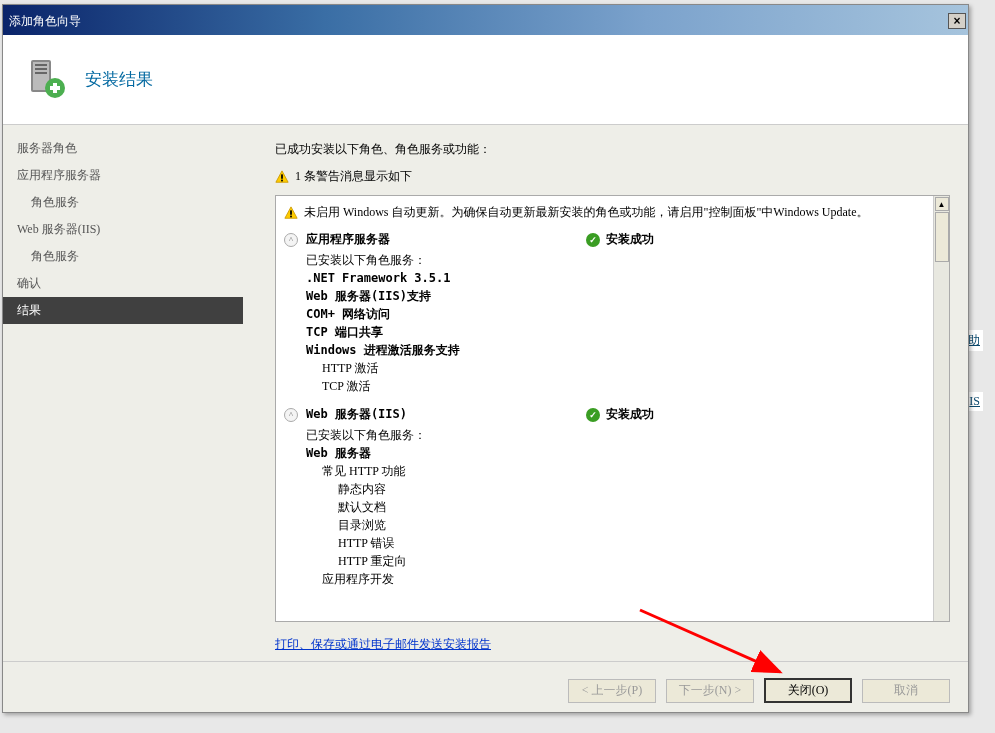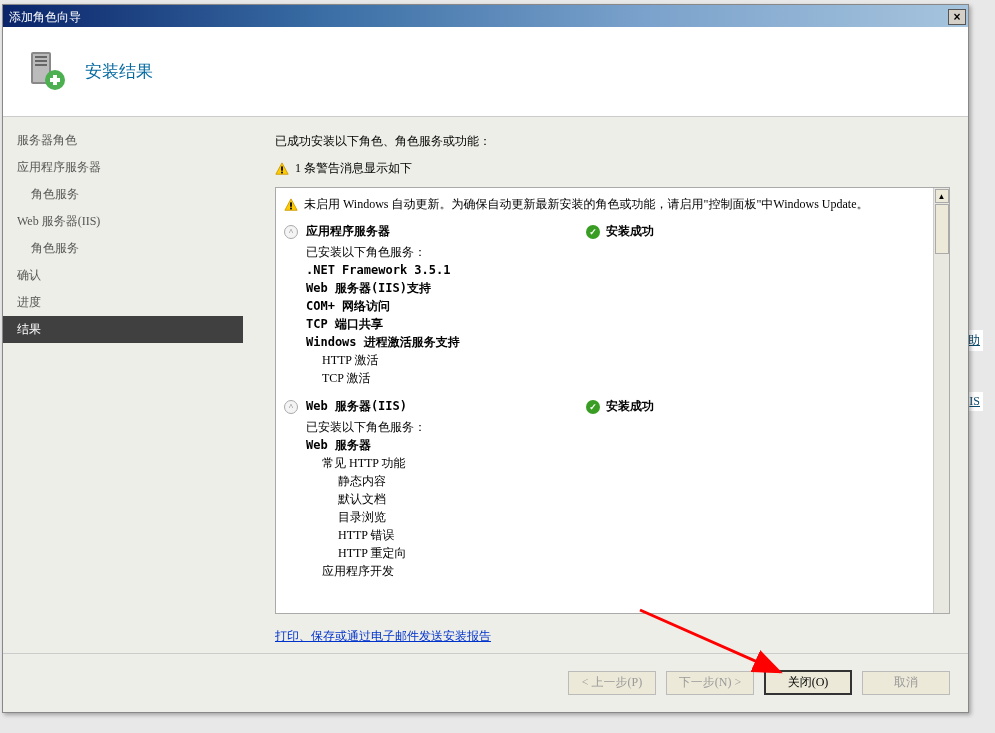--- a/index.html
+++ b/index.html
@@ -16,21 +16,21 @@
   position: absolute;
   left: 2px;
   top: 4px;
   width: 967px;
   height: 709px;
   background: #eeeee8;
   border: 1px solid #888;
   box-shadow: 2px 2px 4px rgba(0,0,0,0.3);
 }
 .titlebar {
-  height: 22px;
+  height: 30px;
   background: linear-gradient(to right, #0a246a, #3a6ea5, #7ba2cc, #a6c4dd);
   color: #fff;
   display: flex;
   align-items: center;
   padding: 2px 2px 0 6px;
   font-family: "SimSun", serif;
 }
 .titlebar-text { flex: 1; font-size: 12px; }
 .titlebar-close {
   width: 18px; height: 16px;
@@ -251,21 +251,20 @@
   </div>
 
   <div class="body-area">
     <div class="sidebar">
       <div class="sidebar-item"><span>服务器角色</span></div>
       <div class="sidebar-item"><span>应用程序服务器</span></div>
       <div class="sidebar-item indent"><span>角色服务</span></div>
       <div class="sidebar-item"><span>Web 服务器(IIS)</span></div>
       <div class="sidebar-item indent"><span>角色服务</span></div>
       <div class="sidebar-item"><span>确认</span></div>
-      <div class="sidebar-item"><span>进度</span></div>
       <div class="sidebar-item selected"><span>结果</span></div>
     </div>
 
     <div class="main-content">
       <div class="intro-line">已成功安装以下角色、角色服务或功能：</div>
       <div class="warn-line">
         <svg class="warn-icon" viewBox="0 0 16 16">
           <polygon points="8,1 15,14 1,14" fill="#ffcc00" stroke="#cc9900" stroke-width="1"></polygon>
           <rect x="7" y="5" width="2" height="5" fill="#000"></rect>
           <rect x="7" y="11" width="2" height="2" fill="#000"></rect>

